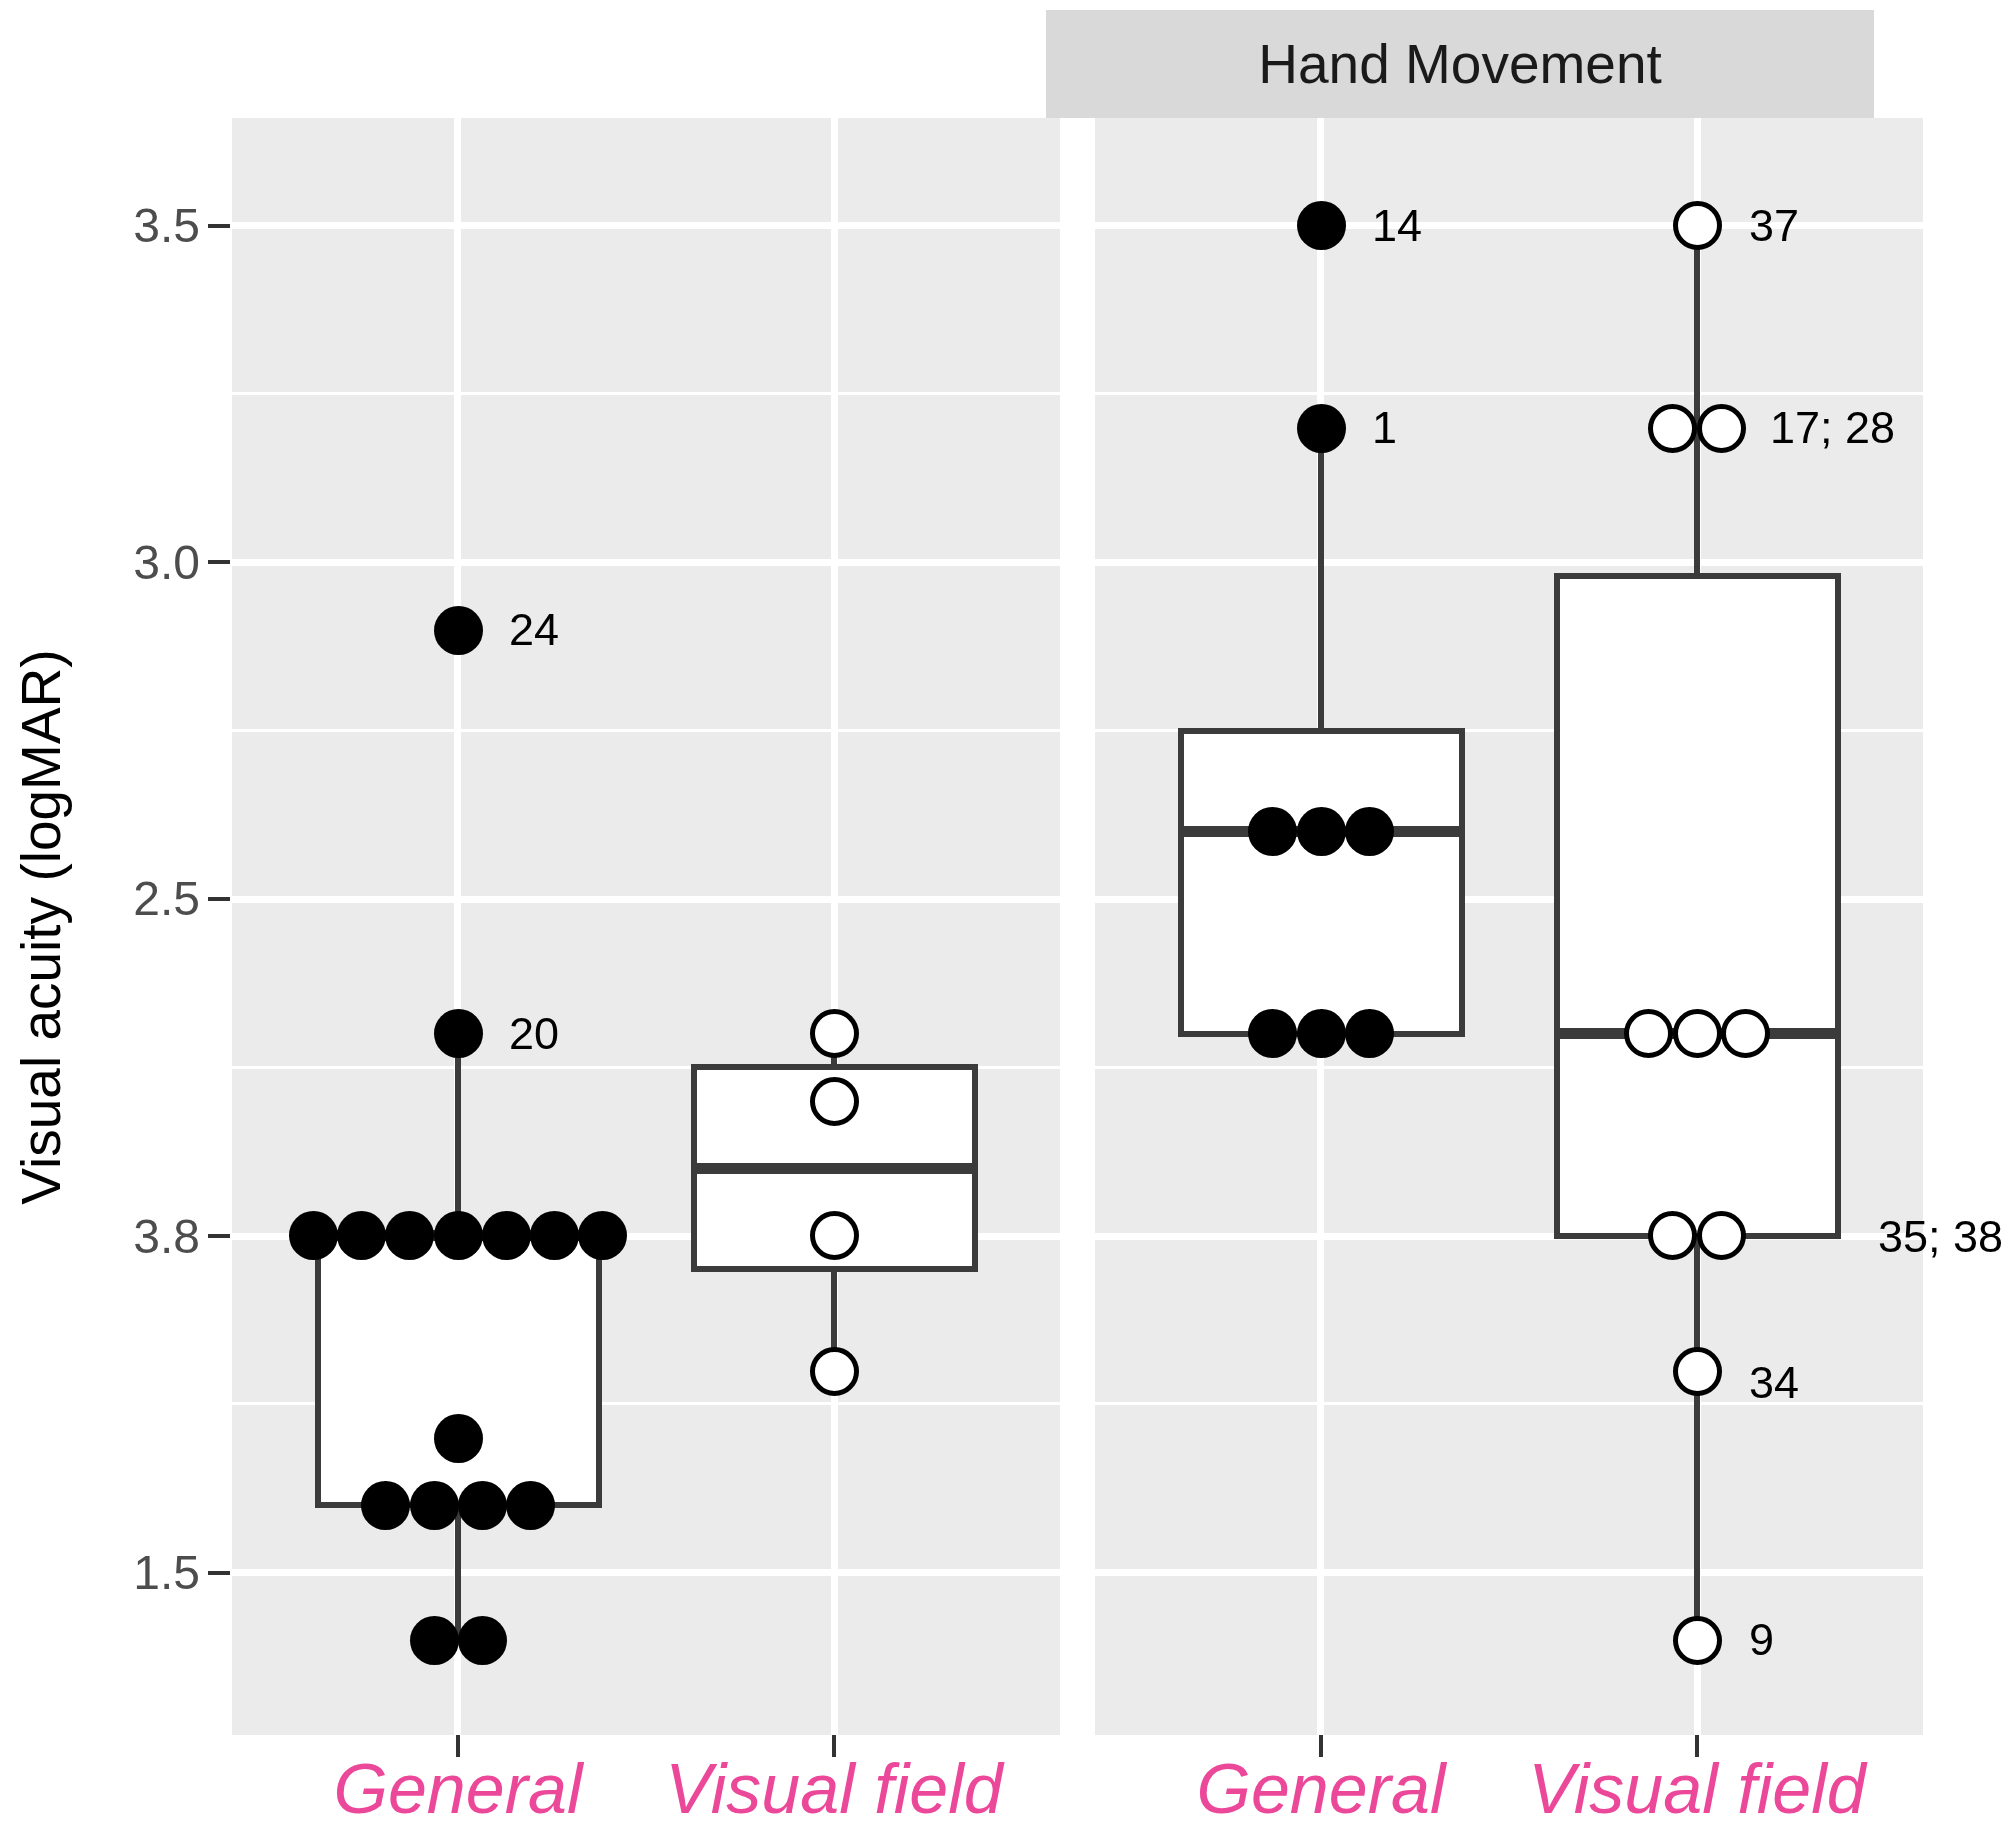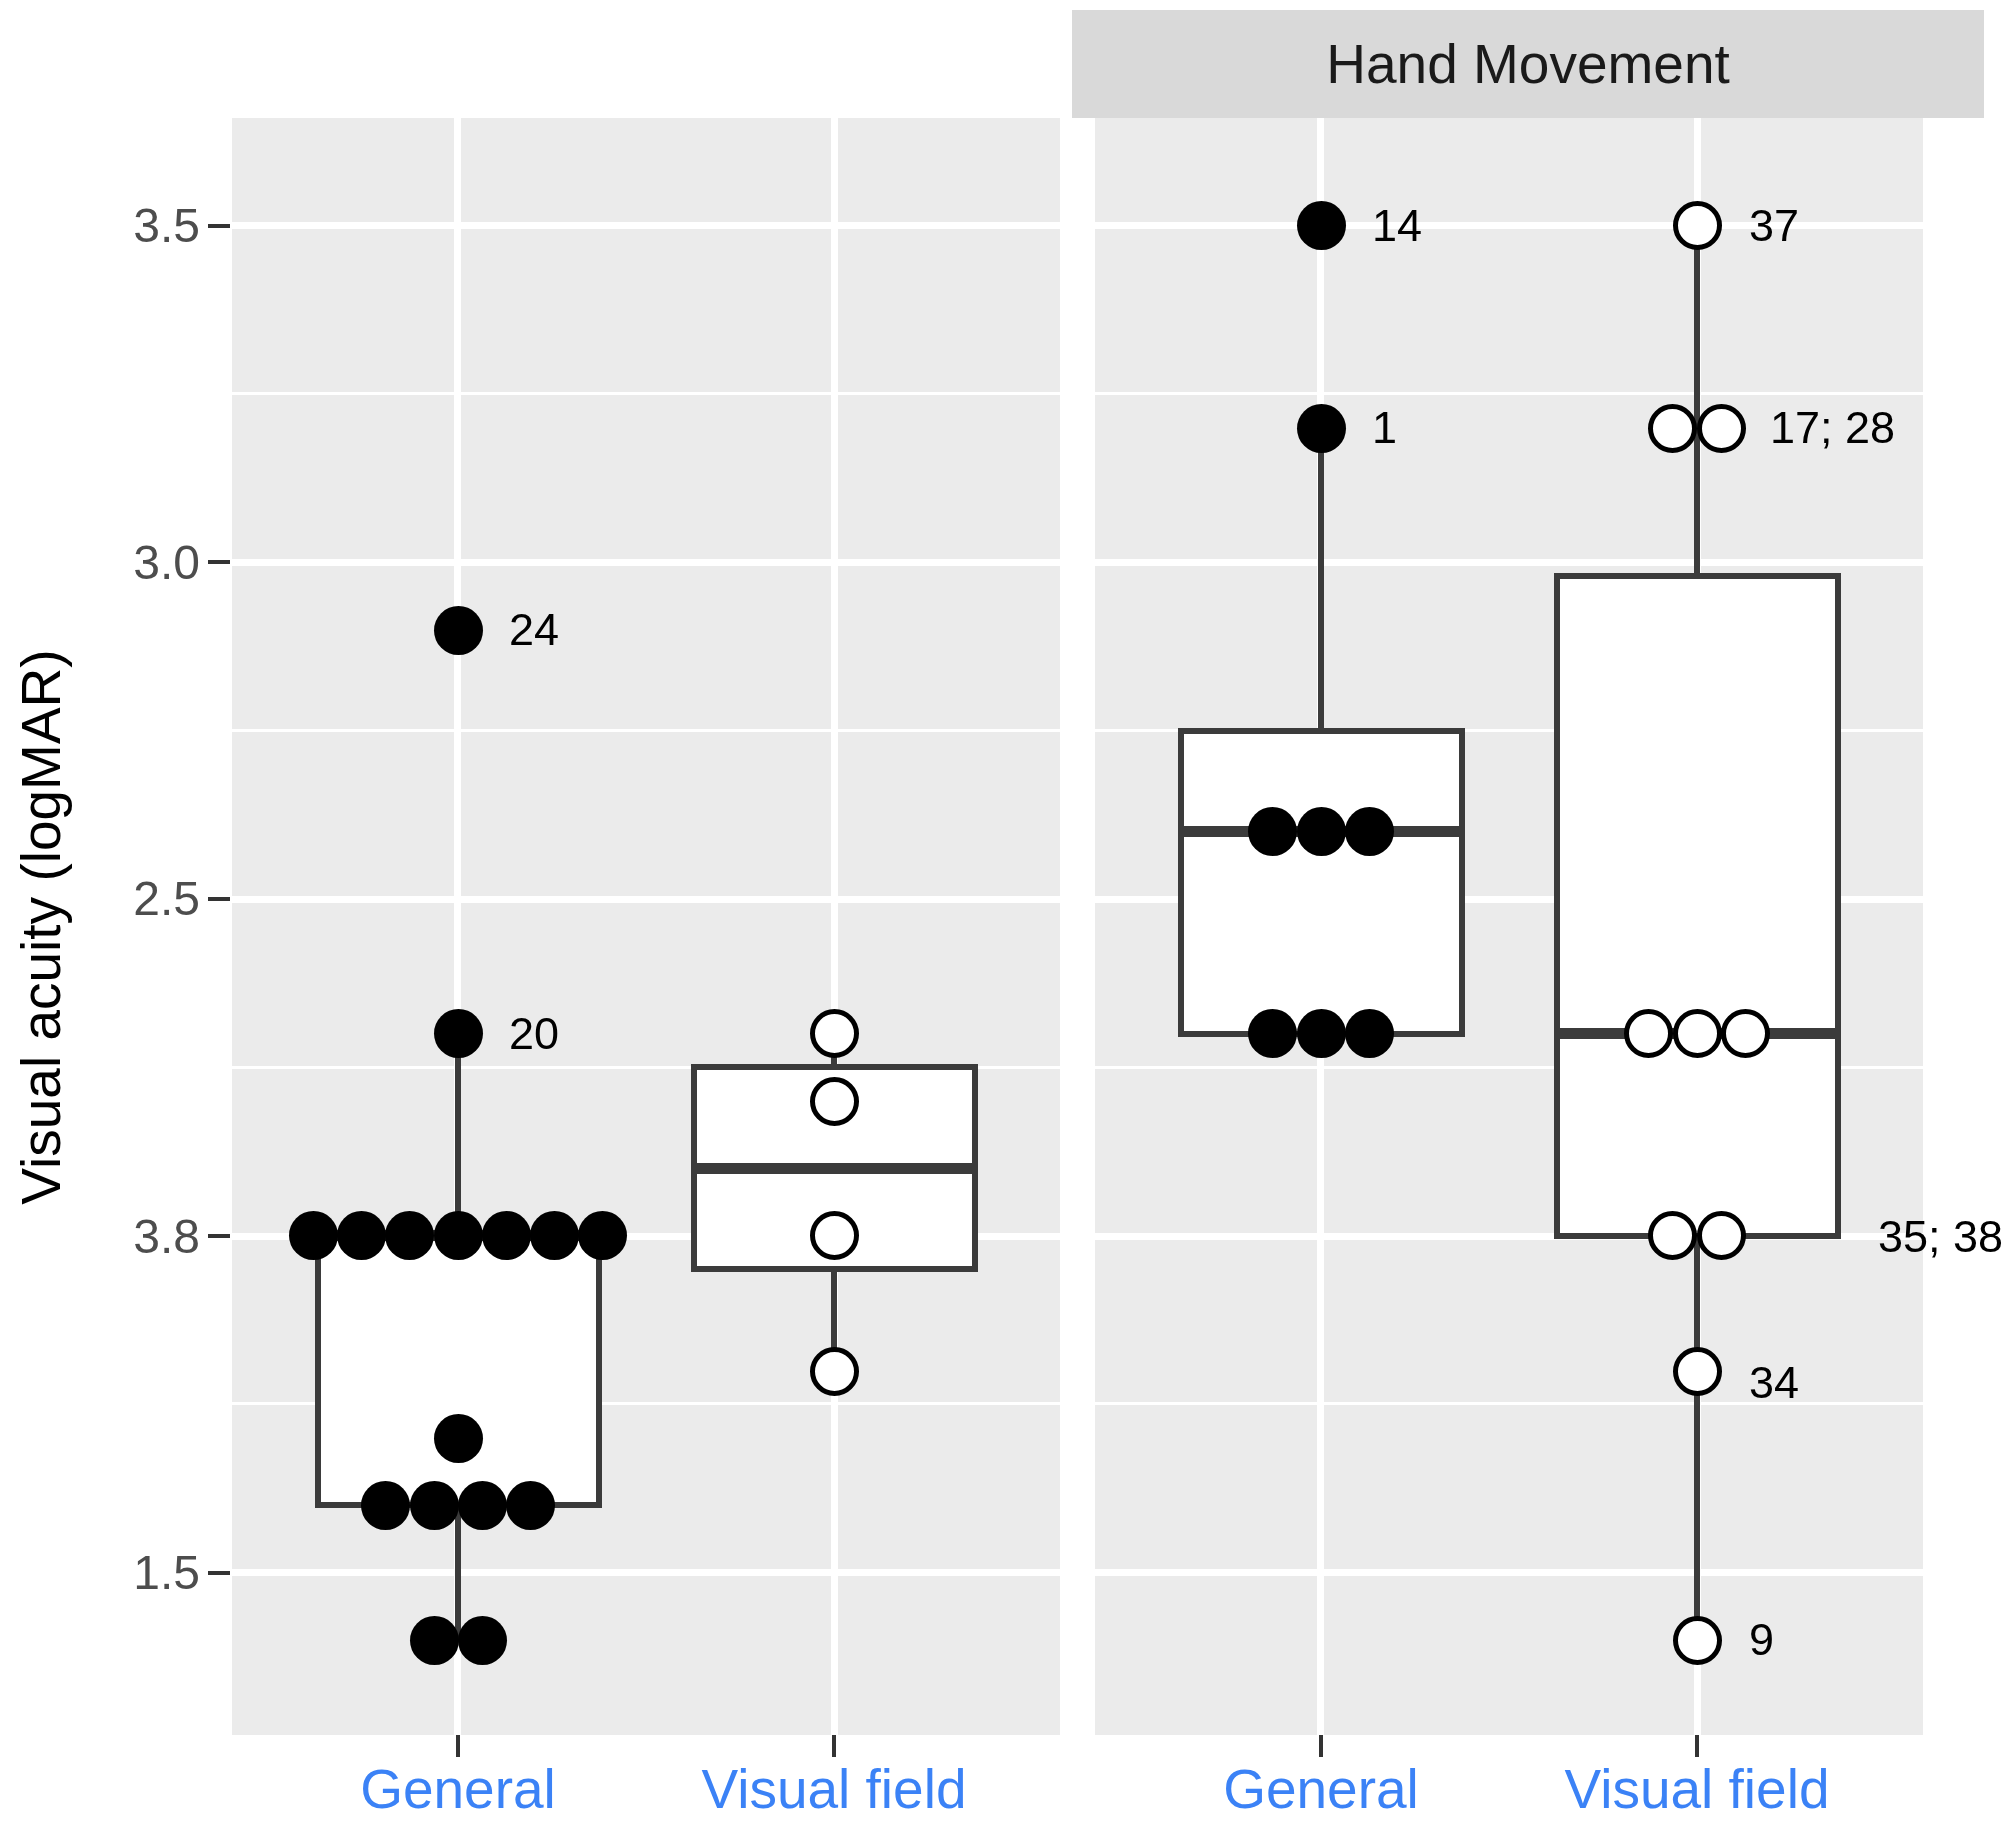--- a/index.html
+++ b/index.html
@@ -19,21 +19,21 @@
   .whisker{position:absolute;background:#3b3b3b;width:6px;}
   .bp-box{position:absolute;background:#ffffff;border:6px solid #3b3b3b;box-sizing:border-box;}
   .median{position:absolute;background:#3b3b3b;height:11.2px;}
   .pt{position:absolute;border-radius:50%;width:49px;height:49px;box-sizing:border-box;}
   .pt.filled{background:#000000;}
   .pt.open{background:#ffffff;border:5.2px solid #000000;}
   .pt-label{position:absolute;font-size:45px;color:#000000;height:52px;line-height:52px;white-space:nowrap;}
   .ytick{position:absolute;background:#333333;width:22.4px;height:4.3px;}
   .xtick{position:absolute;background:#333333;width:4.3px;height:22.4px;}
   .ytick-label{position:absolute;width:151px;text-align:right;font-size:48px;color:#4d4d4d;height:52px;line-height:52px;}
-  .xtick-label{position:absolute;width:430px;text-align:center;font-size:55px;color:#3b82f6;height:69px;line-height:69px;}
+  .xtick-label{position:absolute;width:430px;text-align:center;font-size:70px;color:#ec4899;height:69px;line-height:69px;font-style:italic;}
   .y-title{position:absolute;font-size:55px;color:#000000;white-space:nowrap;transform:translate(-50%,-50%) rotate(-90deg);}
 </style>
 </head>
 <body>
 
 <div id="figure">
     <div class="panel" style="position: absolute; left: 232px; top: 118px; width: 828px; height: 1617px;"></div>
     <div class="grid-minor" style="left: 232px; top: 1402px; width: 828px;"></div>
     <div class="grid-minor" style="left: 232px; top: 1066px; width: 828px;"></div>
     <div class="grid-minor" style="left: 232px; top: 729px; width: 828px;"></div>
@@ -50,21 +50,21 @@
     <div class="grid-minor" style="left: 1095px; top: 1066px; width: 828px;"></div>
     <div class="grid-minor" style="left: 1095px; top: 729px; width: 828px;"></div>
     <div class="grid-minor" style="left: 1095px; top: 392px; width: 828px;"></div>
     <div class="grid-major" style="left: 1095px; top: 1569px; width: 828px;"></div>
     <div class="grid-major" style="left: 1095px; top: 1233px; width: 828px;"></div>
     <div class="grid-major" style="left: 1095px; top: 896px; width: 828px;"></div>
     <div class="grid-major" style="left: 1095px; top: 559px; width: 828px;"></div>
     <div class="grid-major" style="left: 1095px; top: 222px; width: 828px;"></div>
     <div class="grid-vert" style="left: 1317px; top: 118px; height: 1617px;"></div>
     <div class="grid-vert" style="left: 1694px; top: 118px; height: 1617px;"></div>
-    <div class="strip" style="left: 1072px; top: 10.3px; width: 912px; height: 108px;">
+    <div class="strip" style="left: 1046px; top: 10.3px; width: 828px; height: 108px;">
       <div class="strip-label">Hand Movement</div>
     </div>
     <div class="whisker" style="left: 455px; top: 1034px; height: 202px;"></div>
     <div class="whisker" style="left: 455px; top: 1506px; height: 135px;"></div>
     <div class="bp-box" style="left: 315px; top: 1233px; width: 287px; height: 275px;"></div>
     <div class="median" style="left: 315px; top: 1230px; width: 287px;"></div>
     <div class="pt filled" style="left: 434px; top: 606px;"></div>
     <div class="pt-label" style="left: 509px; top: 604px;">24</div>
     <div class="pt filled" style="left: 434px; top: 1009px;"></div>
     <div class="pt-label" style="left: 509px; top: 1008px;">20</div>

